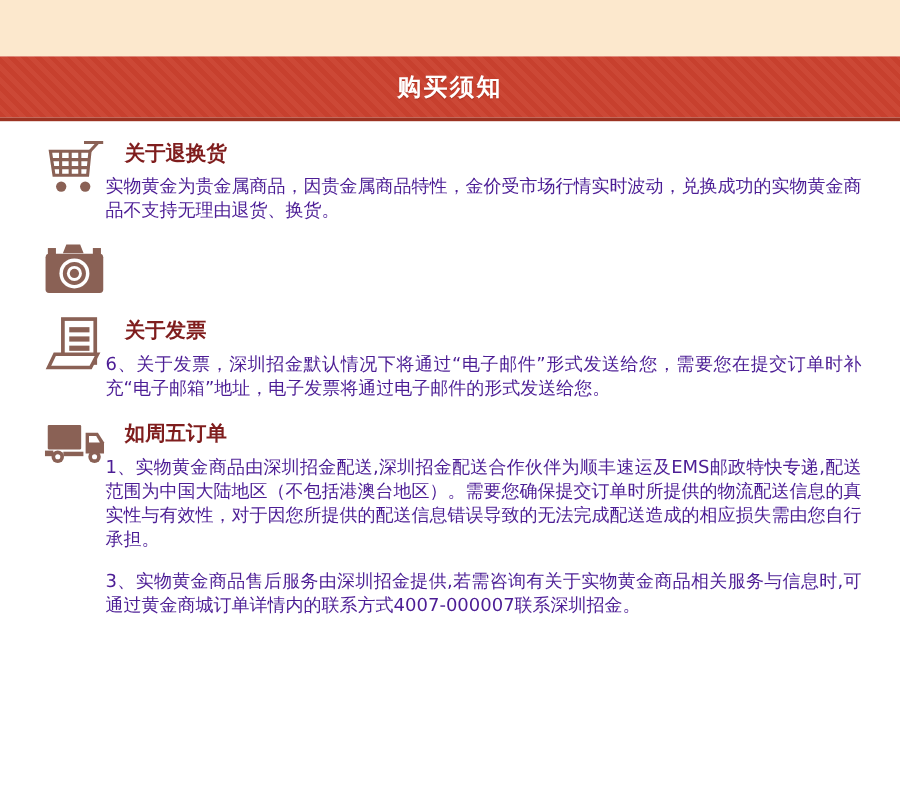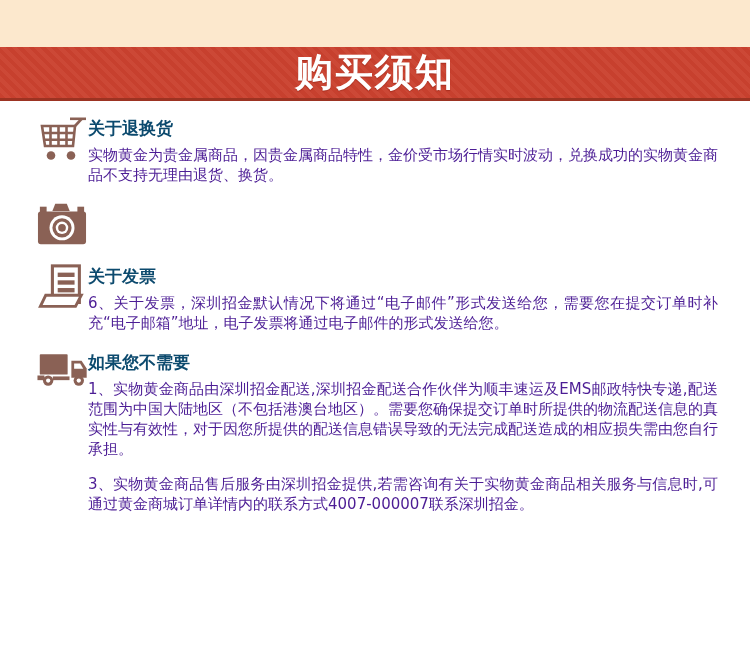--- a/index.html
+++ b/index.html
@@ -20,21 +20,21 @@
     height: 51px;
     background: repeating-linear-gradient(45deg, #c7402e 0px, #c7402e 4px, #cc4836 4px, #cc4836 8px);
     border-bottom: 3px solid #9c3322;
     display: flex;
     align-items: center;
     justify-content: center;
   }
   .banner h1 {
     margin: 16px;
     color: #ffffff;
-    font-size: 38px;
+    font-size: 20px;
     font-weight: bold;
     letter-spacing: 2px;
     text-shadow: 0 1px 1px rgba(120,20,10,0.4);
   }
 
   .content {
     padding: 16px 32px 0 37px;
   }
   section {
     display: flex;
@@ -42,25 +42,25 @@
   }
   .icon-col {
     width: 51px;
     flex: 0 0 51px;
     padding-top: 0;
   }
   .icon-col svg { display: block; margin-top: -2px; }
   .text-col { flex: 1; min-width: 0; }
 
   h2 {
-    margin: 0 0 6px 0;
+    margin: 0 0 6px 16px;
     font-size: 17px;
     line-height: 22px;
     font-weight: bold;
-    color: #0c4a6e;
+    color: #7f1d1d;
   }
   .text-col p {
     margin: 0 0 15px 0;
     font-size: 15px;
     line-height: 20px;
     color: #4c1d95;
     text-align: justify;
   }
   .text-col p:last-child { margin-bottom: 0; }
 </style>
@@ -144,20 +144,20 @@
             <path d="M37 12 H48 L53.5 20.5 V30.5 H37 Z"></path>
           </g>
           <path d="M40 15 H46.5 L49.8 20.8 H40 Z" fill="#ffffff"></path>
           <circle cx="12" cy="33.5" r="5.6" fill="#8a6155"></circle>
           <circle cx="12" cy="33.5" r="2.3" fill="#ffffff"></circle>
           <circle cx="45" cy="33.5" r="5.6" fill="#8a6155"></circle>
           <circle cx="45" cy="33.5" r="2.3" fill="#ffffff"></circle>
         </svg>
       </div>
       <div class="text-col">
-        <h2>如果您不需要</h2>
+        <h2>如周五订单</h2>
         <p>1、实物黄金商品由深圳招金配送,深圳招金配送合作伙伴为顺丰速运及EMS邮政特快专递,配送范围为中国大陆地区（不包括港澳台地区）。需要您确保提交订单时所提供的物流配送信息的真实性与有效性，对于因您所提供的配送信息错误导致的无法完成配送造成的相应损失需由您自行承担。</p>
         <p>3、实物黄金商品售后服务由深圳招金提供,若需咨询有关于实物黄金商品相关服务与信息时,可通过黄金商城订单详情内的联系方式4007-000007联系深圳招金。</p>
       </div>
     </section>
 
   </div>
 </div>
 
 </body></html>

